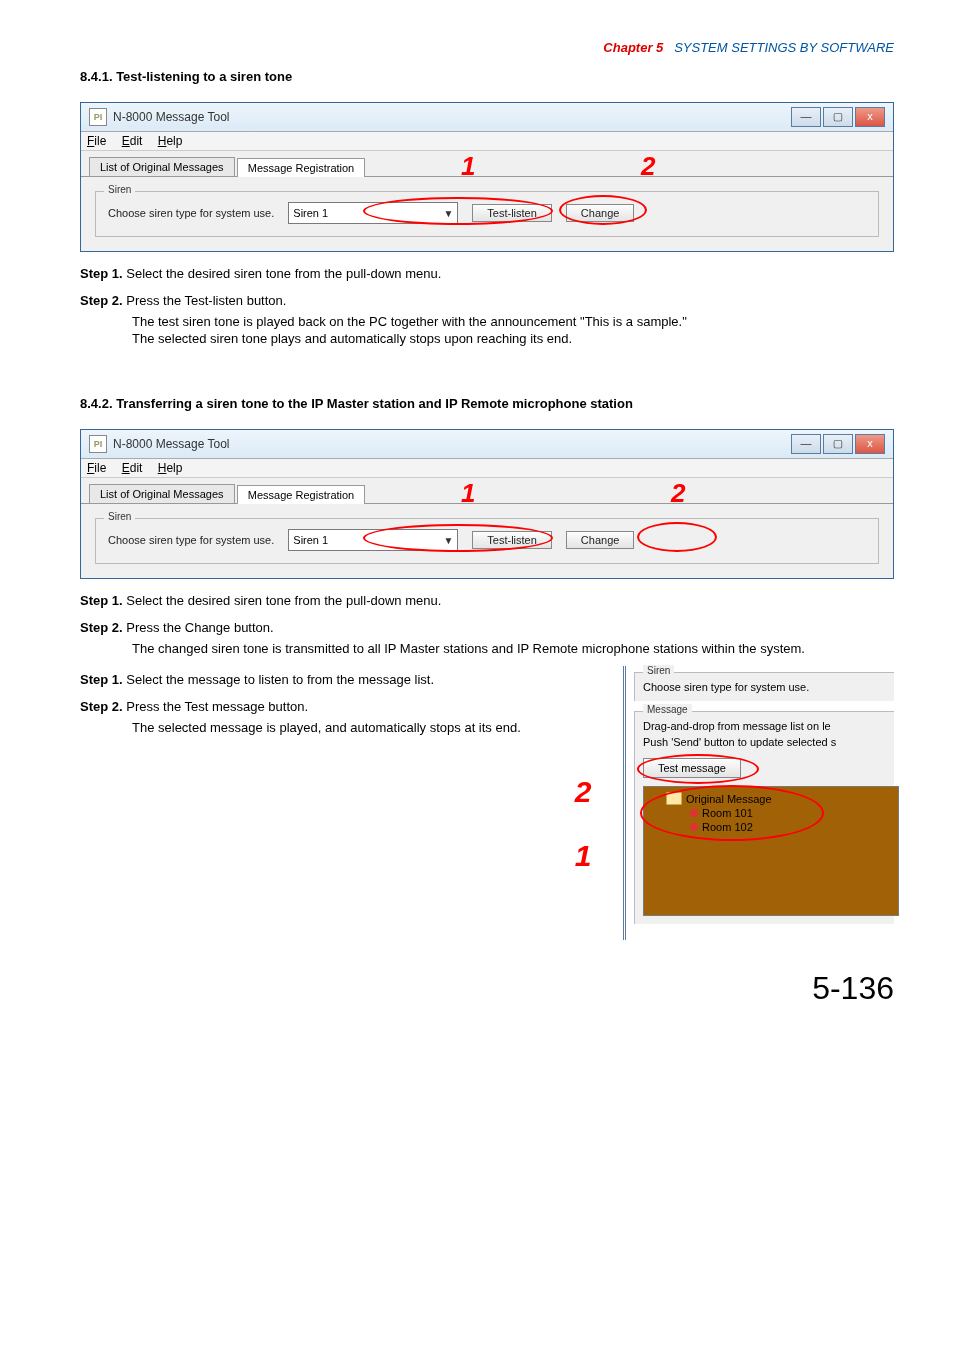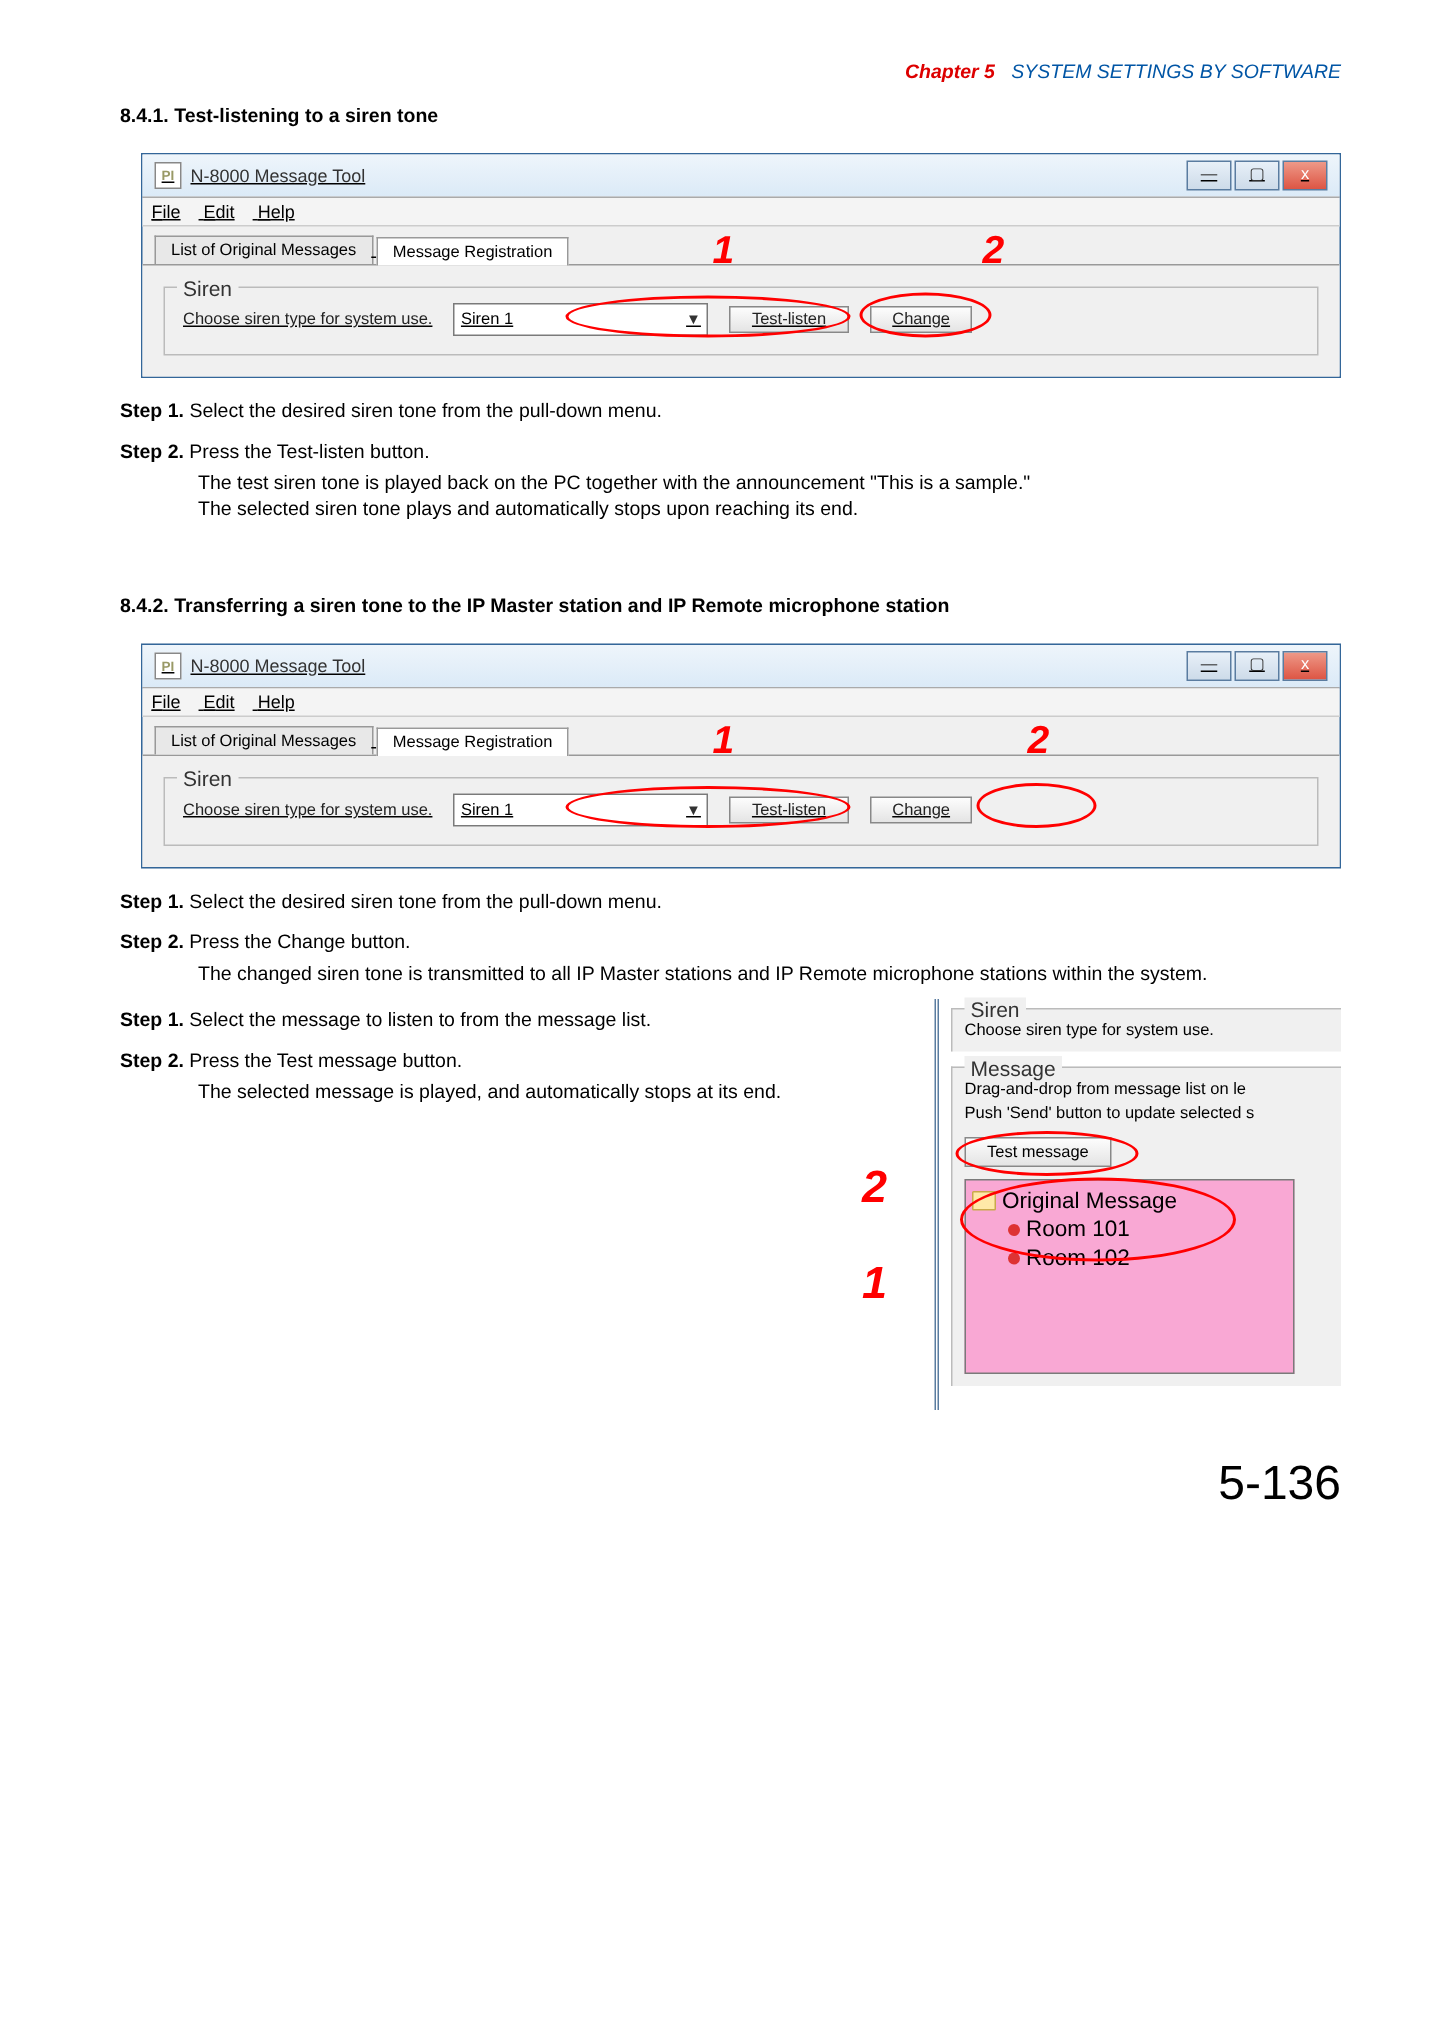--- a/index.html
+++ b/index.html
@@ -27,24 +27,23 @@
   font-style: italic;
 }
 .section-title {
   font-weight: bold;
   font-size: 13px;
   margin: 14px 0 18px 0;
 }
 .app-window {
   border: 1px solid #336699;
   background: #f0f0f0;
-  margin: 10px 0 14px 14px;
+  margin: 10px 0 14px 0;
   font-size: 12px;
   position: relative;
-  text-decoration: underline;
 }
 .titlebar {
   background: linear-gradient(#eef5fb,#dbeaf7);
   border-bottom: 1px solid #aaa;
   padding: 4px 8px;
   display: flex;
   align-items: center;
 }
 .titlebar .app-icon {
   width: 16px;
@@ -122,21 +121,21 @@
   position: relative;
   margin-top: 6px;
   background: #f0f0f0;
 }
 .group-label {
   position: absolute;
   top: -8px;
   left: 8px;
   background: #f0f0f0;
   padding: 0 4px;
-  font-size: 14px;
+  font-size: 10px;
   color: #333;
 }
 .siren-row {
   display: flex;
   align-items: center;
   gap: 14px;
 }
 .siren-row .label {
   font-size: 11px;
   color: #222;
@@ -221,24 +220,24 @@
 }
 .msg-btn {
   border: 1px solid #888;
   background: linear-gradient(#fdfdfd,#e4e4e4);
   padding: 3px 14px;
   font-size: 11px;
   display: inline-block;
 }
 .tree {
   border: 1px solid #7a7a7a;
-  background: #f9a8d4;
+  background: #a16207;
   margin-top: 8px;
-  padding: 4px 4px;
-  font-size: 15px;
+  padding: 4px 22px;
+  font-size: 11px;
   height: 120px;
   width: 210px;
 }
 .tree-item {
   display: flex;
   align-items: center;
   gap: 4px;
   padding: 1px 0;
 }
 .tree-item.child {

